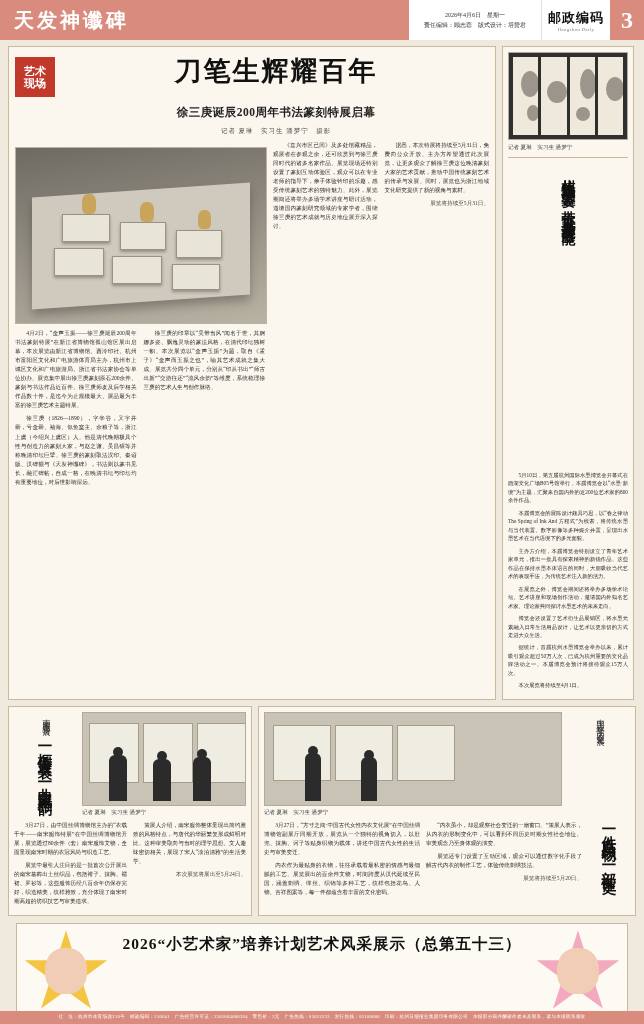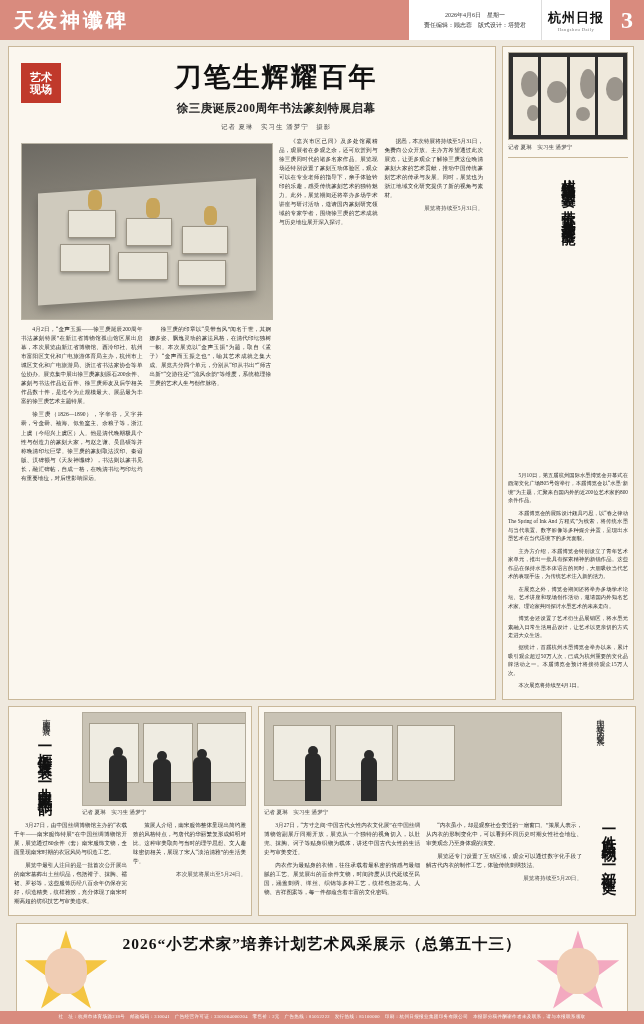--- a/index.html
+++ b/index.html
@@ -34,33 +34,33 @@
   .logo-cn{font-size:13px;font-weight:bold;color:#111;letter-spacing:1px;}
   .logo-en{font-size:4.5px;color:#777;letter-spacing:.5px;}
   .masthead-pagenum{
     background:#d98b7e;color:#fff;font-size:24px;font-weight:bold;
     width:34px;display:flex;align-items:center;justify-content:center;
   }
 
   
   .body-wrap{position:relative;padding:6px 8px 0 8px;}
   .top-area{display:flex;gap:6px;}
-  .left-block{width:488px;border:1px solid #c9b89a;background:#fbf7ef;padding:12px;box-sizing:border-box;}
+  .left-block{width:488px;border:1px solid #c9b89a;background:#fbf7ef;padding:6px;box-sizing:border-box;}
   .right-rail{width:132px;border:1px solid #c9b89a;background:#fbf7ef;padding:5px;box-sizing:border-box;}
 
   
   .headline-row{display:flex;align-items:flex-start;gap:8px;}
   .seal{
     width:40px;height:40px;background:#c0392b;color:#fff;font-size:11px;font-weight:bold;
     display:flex;flex-direction:column;align-items:center;justify-content:center;line-height:1.1;
     margin-top:4px;flex:none;
   }
   .headline-main{flex:1;text-align:center;}
   .h1{font-size:27px;font-weight:bold;letter-spacing:2px;color:#111;}
-  .h2{font-size:11.5px;font-weight:bold;margin-top:6px;color:#222;letter-spacing:.5px;}
+  .h2{font-size:11.5px;font-weight:bold;margin-top:16px;color:#222;letter-spacing:.5px;}
   .byline{font-size:6.5px;color:#555;margin-top:7px;letter-spacing:1px;}
 
   
   .photo-main{
     width:250px;height:175px;margin:6px 0 0 0;
     background:linear-gradient(170deg,#6d6a63 0%,#8c877c 40%,#b9b3a4 100%);
     position:relative;overflow:hidden;border:1px solid #b9b3a4;
   }
   .table-top{
     position:absolute;left:16px;top:42px;width:218px;height:112px;
@@ -154,21 +154,21 @@
 <div class="page">
 
   <div class="masthead">
     <div class="masthead-title">天发神谶碑</div>
     <div class="masthead-right">
       <div class="masthead-meta">
         <span>2026年4月6日　星期一</span>
         <span>责任编辑：顾志蓉　版式设计：塔赞君</span>
       </div>
       <div class="masthead-logo">
-        <span class="logo-cn">杭州日报</span>
+        <span class="logo-cn">邮政编码</span>
         <span class="logo-en">Hangzhou Daily</span>
       </div>
       <div class="masthead-pagenum">3</div>
     </div>
   </div>
 
   <div class="body-wrap">
 
     <div class="top-area">
 

